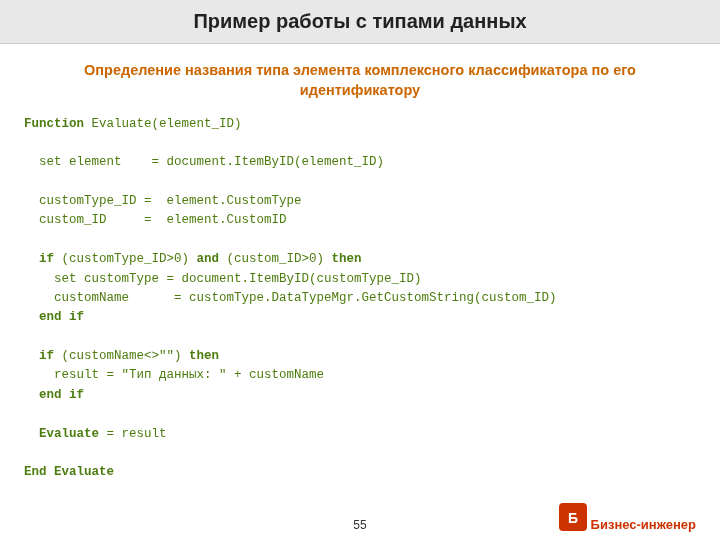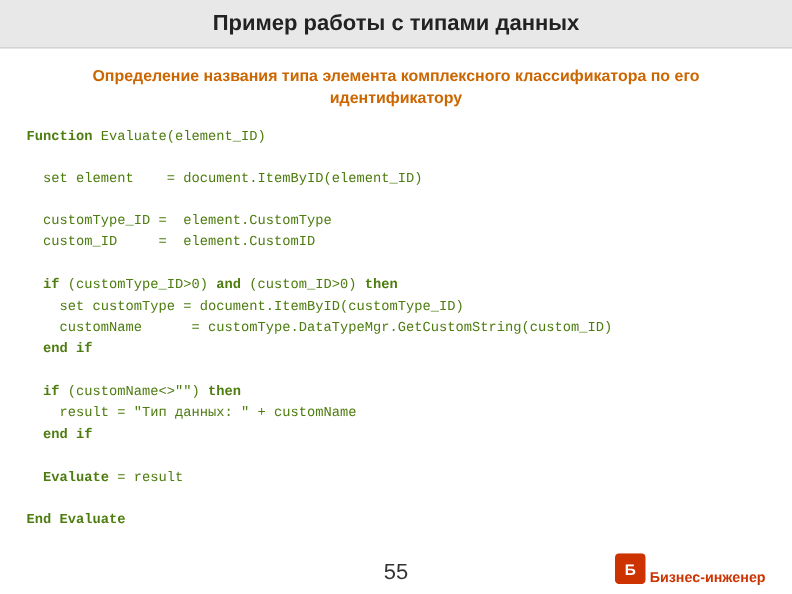--- a/index.html
+++ b/index.html
@@ -65,21 +65,21 @@
 
     .footer {
       display: flex;
       align-items: center;
       justify-content: center;
       padding: 6px 24px 8px 24px;
       position: relative;
     }
 
     .page-number {
-      font-size: 20px;
+      font-size: 12px;
       color: #333;
       text-align: right;
     }
 
     .brand {
       position: absolute;
       right: 24px;
       bottom: 8px;
       display: flex;
       align-items: center;

